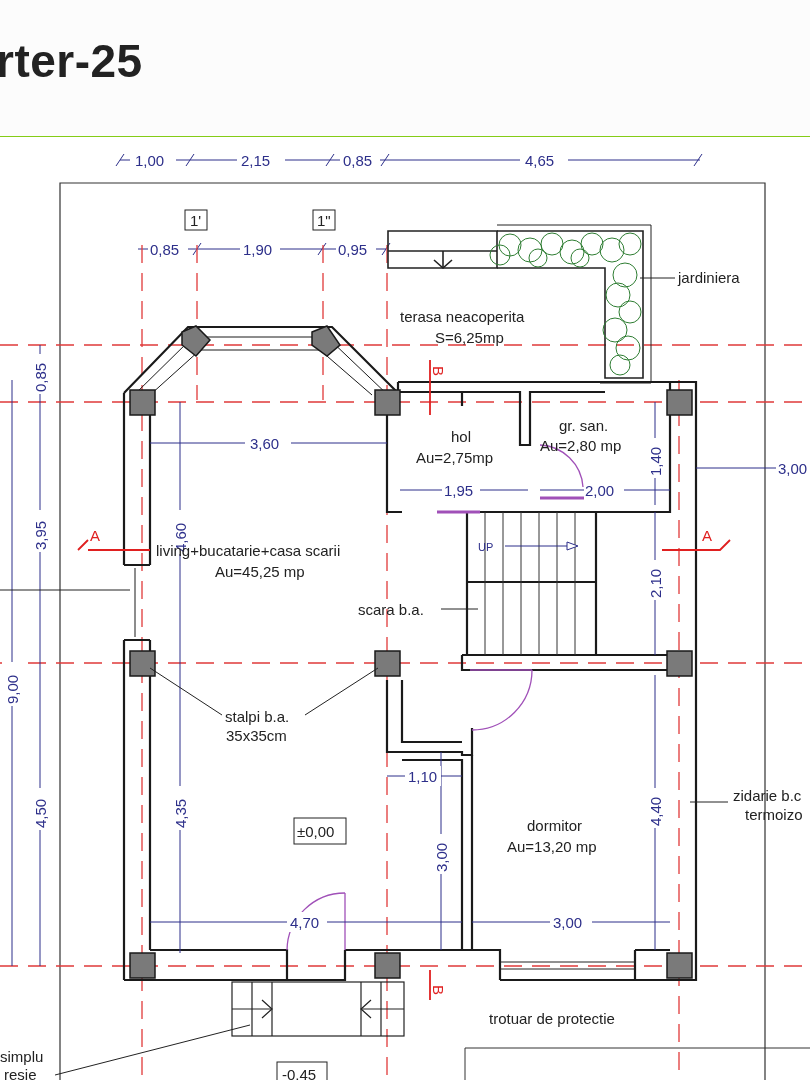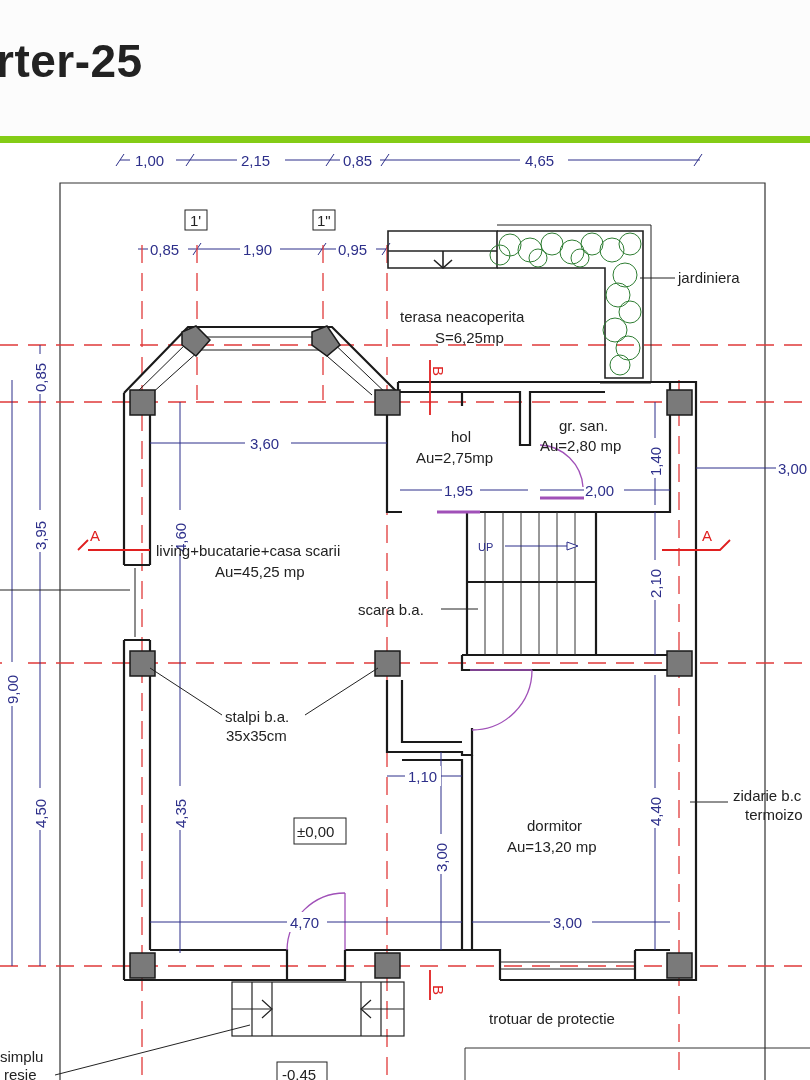--- a/index.html
+++ b/index.html
@@ -1,17 +1,17 @@
 <!DOCTYPE html>
 <html><head>
 <meta charset="utf-8">
 <style>
   html, body { margin:0; padding:0; }
   body { width:810px; height:1080px; overflow:hidden; background:#ffffff; font-family:"Liberation Sans", sans-serif; position:relative; }
-  .title-bar { position:absolute; left:0; top:0; width:810px; height:136px; background:#fcfcfc; border-bottom:7px solid #84cc16; }
+  .title-bar { position:absolute; left:0; top:0; width:810px; height:136px; background:#fcfcfc; border-bottom:1px solid #84cc16; }
   .title-text { position:absolute; left:-4px; top:34px; font-size:46px; font-weight:bold; color:#222; letter-spacing:0.5px; }
   .plan { position:absolute; left:0; top:137px; width:733px; height:943px; }
   svg text { font-family:"Liberation Sans", sans-serif; }
   .dim { fill:#2d2f8a; font-size:15px; }
   .lbl { fill:#222; font-size:15px; }
   .red { fill:#e02020; font-size:15px; }
 </style>
 </head>
 <body>
 

